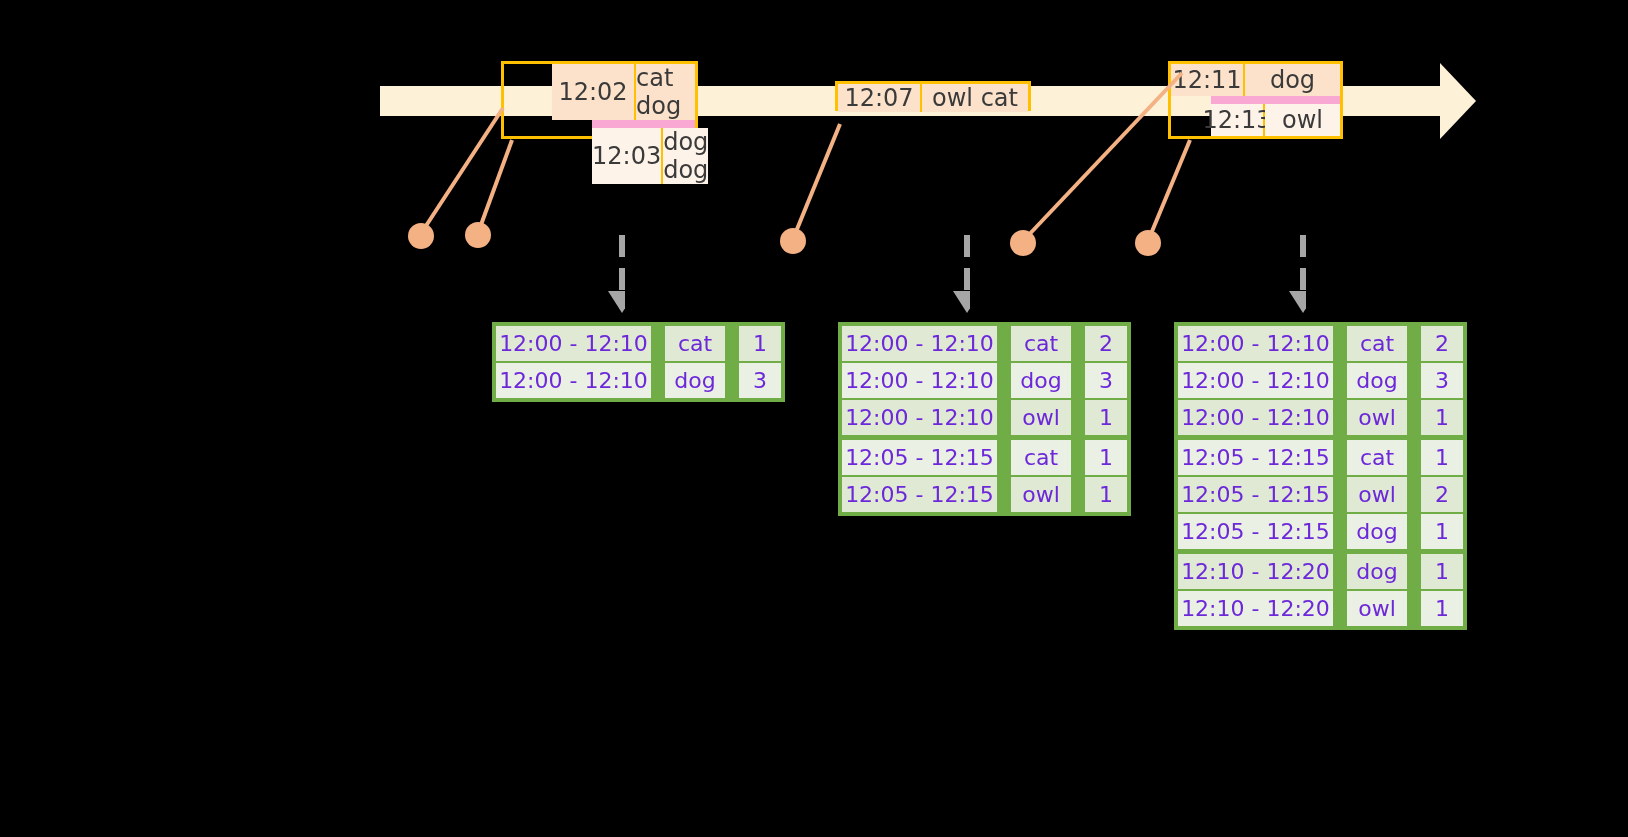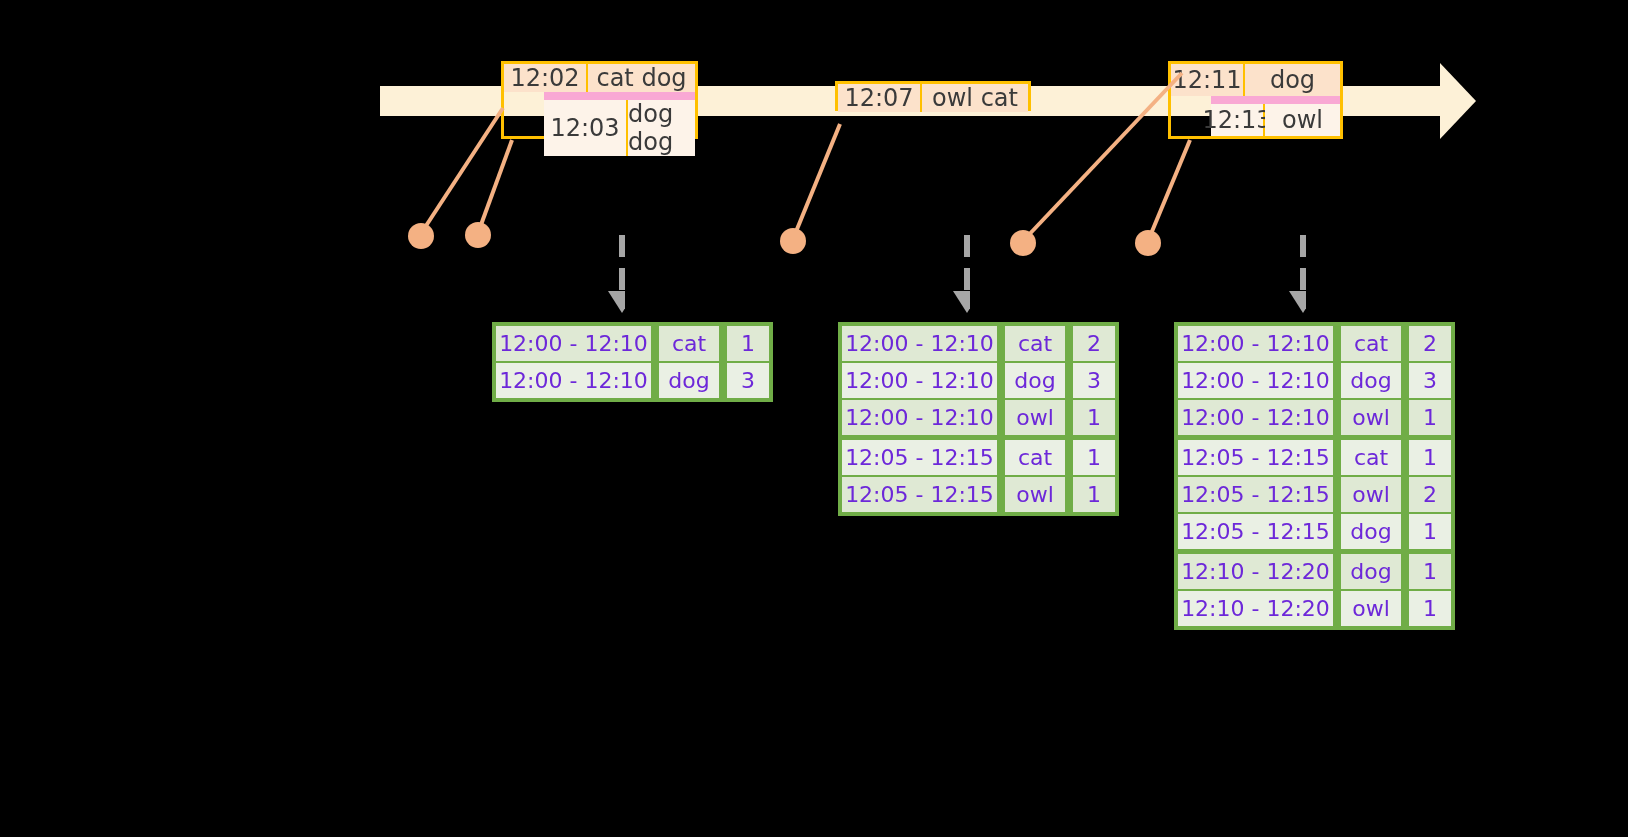--- a/index.html
+++ b/index.html
@@ -28,38 +28,38 @@
   .dot{position:absolute;width:26px;height:26px;border-radius:50%;background:#f4b183;}
 
   
   .gtbl{position:absolute;border:4px solid #70ad47;box-sizing:border-box;
         display:flex;flex-direction:column;background:#70ad47;}
   .g-row{display:flex;}
   .g-row + .g-row{margin-top:2px;}
   .g-row.sep{margin-top:5px;}
   .g-cell{display:flex;align-items:center;justify-content:center;
           font-size:22px;color:#6d28d9;box-sizing:border-box;height:35px;}
-  .g-cell + .g-cell{margin-left:8px;}
+  .g-cell + .g-cell{margin-left:14px;}
   .g-row.a .g-cell{background:#dfe9d4;}
   .g-row.b .g-cell{background:#eaf0e4;}
   .c-range{width:155px;}
   .c-word{width:60px;}
   .c-cnt{width:42px;}
 
   .dash{position:absolute;}
 </style>
 </head>
 <body>
 
 <div id="stage">
 
   <div class="tl-bar" style="left:380px;top:86px;width:1068px;height:30px;"></div>
   <div class="tl-head" style="left:1440px;top:63px;"></div>
 
-  <div class="ev" style="left:501px;top:61px;width:197px;height:78px;">
+  <div class="ev" style="left:501px;top:61px;width:197px;height:78px;padding-left:48px;">
     <div class="ev-row shade">
       <div class="ev-cell time" style="width:84px;">12:02</div>
       <div class="ev-cell" style="flex:1;">cat dog</div>
     </div>
     <div class="ev-row light">
       <div class="ev-cell time" style="width:84px;">12:03</div>
       <div class="ev-cell" style="flex:1;">dog dog</div>
     </div>
   </div>
 

